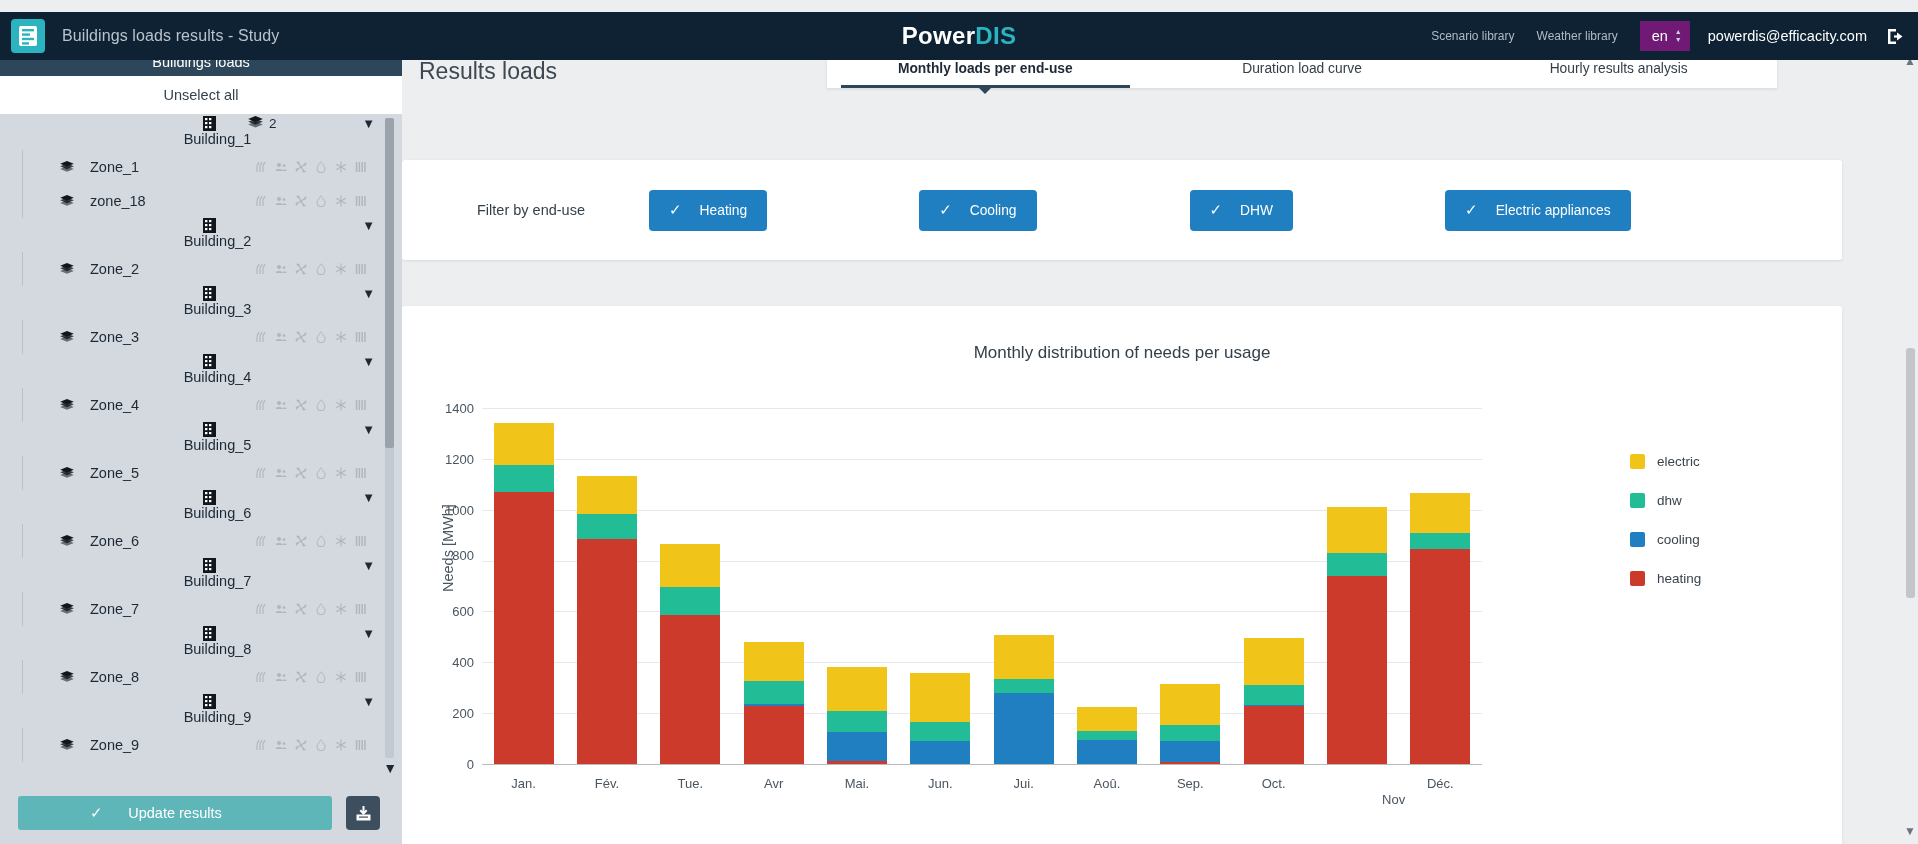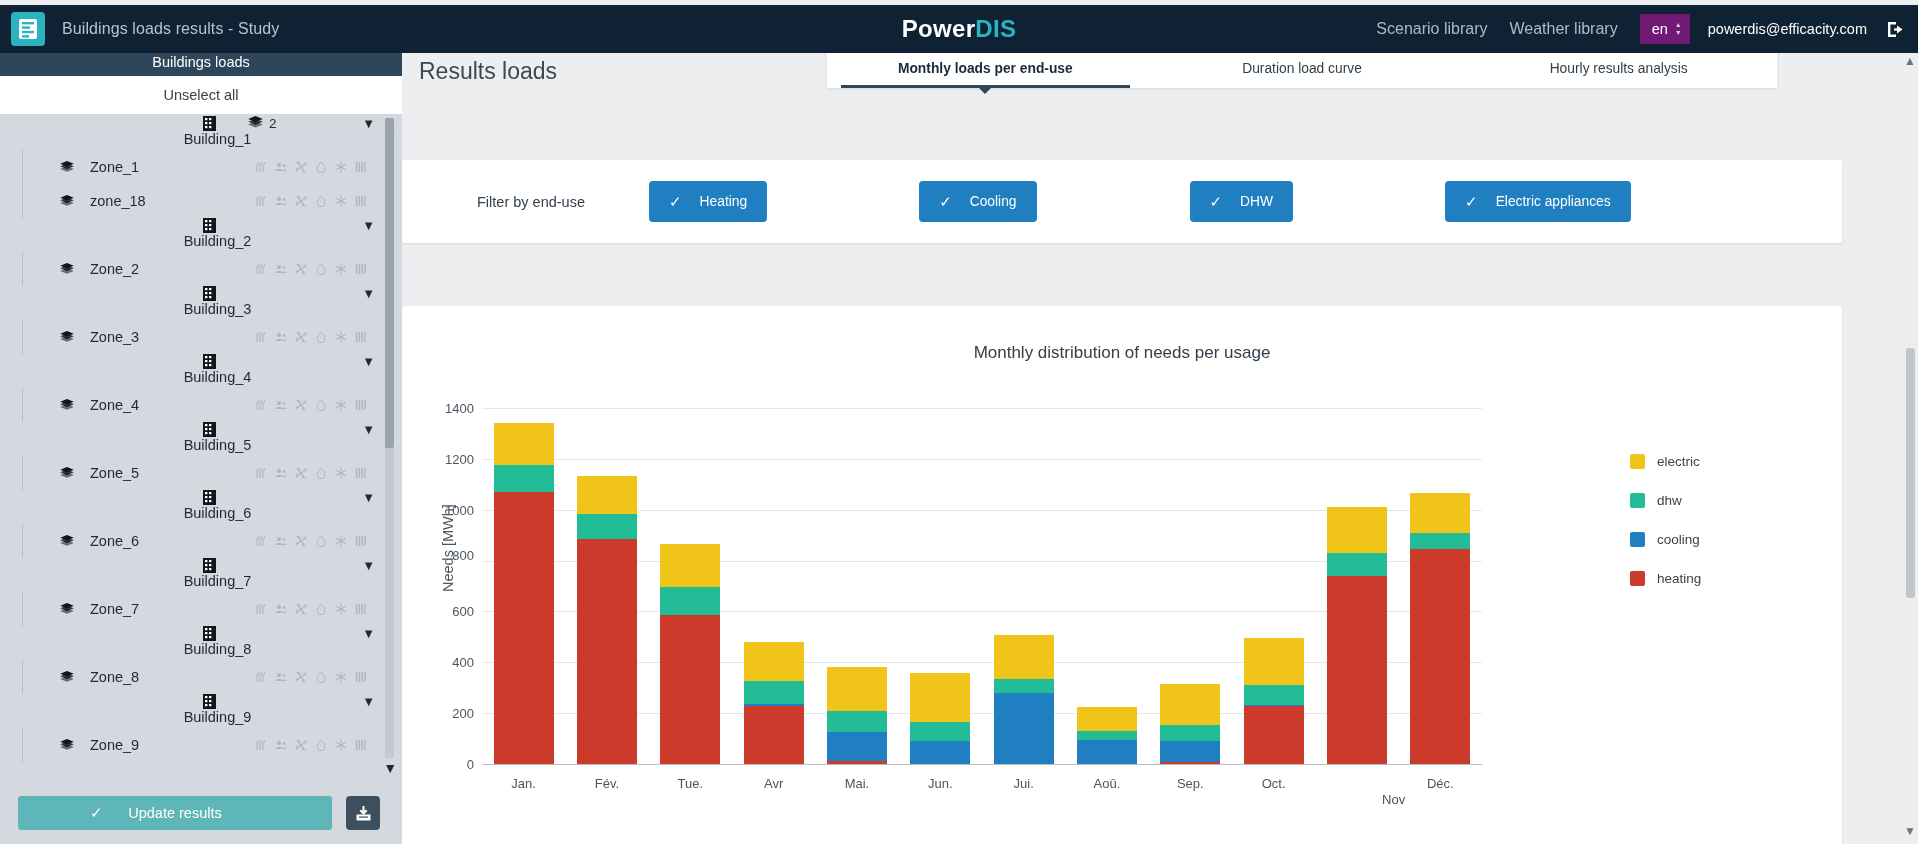--- a/index.html
+++ b/index.html
@@ -5,21 +5,21 @@
   * { box-sizing: border-box; margin: 0; padding: 0; }
   html, body {
     width: 1918px; height: 844px;
     font-family: "Liberation Sans", sans-serif;
     background: #eceef0;
     overflow: hidden;
   }
 
   
   .topbar {
-    position: absolute; top: 5px; left: 0;
+    position: absolute; top: 12px; left: 0;
     width: 1918px; height: 48px;
     background: #0e2233;
     display: flex; align-items: center;
     z-index: 40;
   }
   .logo-tile {
     width: 34px; height: 34px; margin-left: 11px;
     background: #2bb3bf; border-radius: 4px;
     display: flex; align-items: center; justify-content: center;
   }
@@ -33,21 +33,21 @@
     display: flex; align-items: center; justify-content: center;
     pointer-events: none;
   }
   .brand-text { font-size: 24px; font-weight: bold; color: #ffffff; letter-spacing: .3px; }
   .brand-text .dis { color: #2bb3bf; }
   .topbar-right {
     margin-left: auto; display: flex; align-items: center; gap: 0px;
     padding-right: 14px; height: 48px;
   }
   .tb-link {
-    color: #b0bac4; font-size: 16px; margin-right: 22px; cursor: pointer;
+    color: #b0bac4; font-size: 12px; margin-right: 22px; cursor: pointer;
   }
   .lang-select {
     background: #701a75; color: #ffffff; font-size: 14.5px;
     padding: 7px 8px 7px 12px; display: flex; align-items: center; gap: 7px;
     cursor: pointer; height: 30px;
   }
   .lang-arrows { display: flex; flex-direction: column; gap: 2px; line-height: 0; }
   .lang-arrows span { font-size: 7px; color: #c8d2da; line-height: 6px; }
   .user-email { color: #ffffff; font-size: 14.5px; margin-left: 18px; }
   .logout-icon { margin-left: 20px; cursor: pointer; display:flex; }
@@ -155,21 +155,21 @@
     content: ""; position: absolute; bottom: 0; left: 14px; right: 14px;
     height: 3px; background: #2e4659;
   }
   .tab.active::before {
     content: ""; position: absolute; bottom: -6px; left: 50%; margin-left: -6px;
     border-left: 6px solid transparent; border-right: 6px solid transparent;
     border-top: 6px solid #2e4659;
   }
 
   .filter-card {
-    position: absolute; top: 112px; left: 0px; width: 1440px; height: 83px;
+    position: absolute; top: 112px; left: 0px; width: 1440px; height: 100px;
     background: #ffffff; border-radius: 3px; box-shadow: 0 1px 3px rgba(0,0,0,.09);
     display: flex; align-items: center;
   }
   .filter-label { margin-left: 75px; font-size: 14.5px; color: #33404b; }
   .chips { display: flex; align-items: center; margin-left: 64px; gap: 0; flex: 1; }
   .chip {
     height: 41px; background: #1f7fc0; color: #ffffff; border-radius: 4px;
     display: flex; align-items: center; gap: 18px; padding: 0 20px;
     font-size: 13.8px; cursor: pointer;
   }

